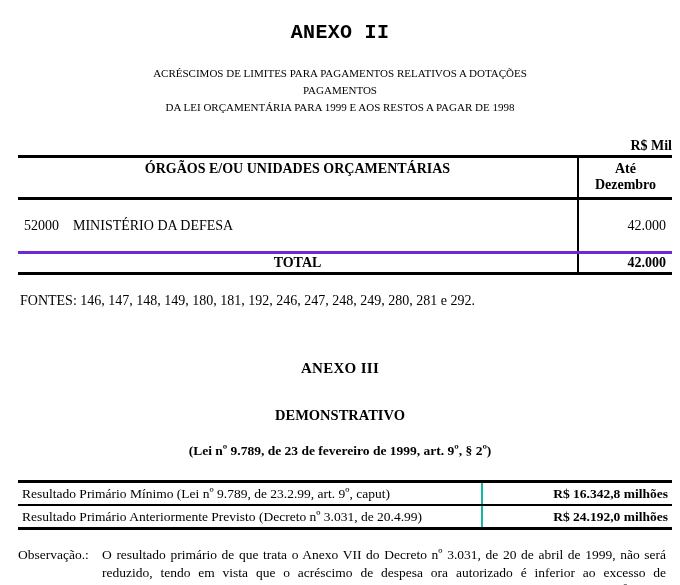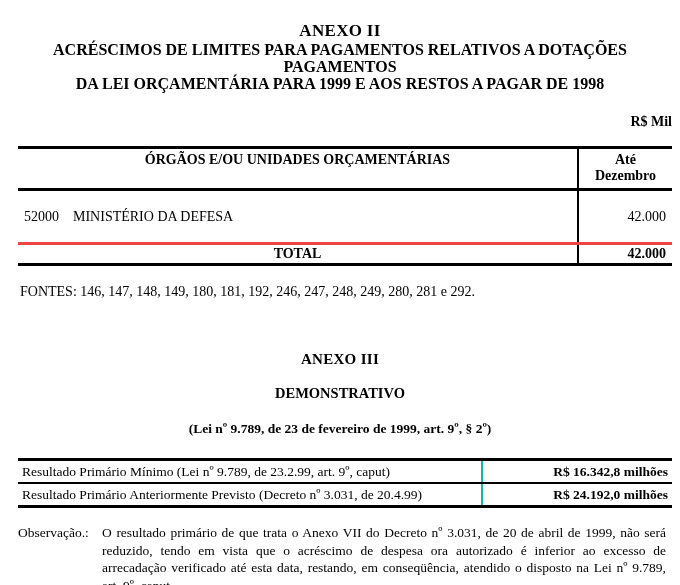--- a/index.html
+++ b/index.html
@@ -13,33 +13,35 @@
     height: 585px;
     background: #ffffff;
     color: #000000;
     font-family: "Liberation Serif", "DejaVu Serif", serif;
     overflow: hidden;
   }
   .center { text-align: center; }
 
   .anexo-title {
     padding-top: 21px;
-    font-size: 17px;
+    font-size: 20px;
     font-weight: bold;
     letter-spacing: 0.3px;
+    font-family: Liberation Mono, monospace;
   }
   .subtitle {
-    font-size: 16px;
-    font-weight: bold;
+    margin-top: 21px;
+    font-size: 11px;
+    font-weight: normal;
     line-height: 17px;
   }
 
   .rs-mil {
     width: 654px;
-    margin: 22px 0 16px 18px;
+    margin: 22px 0 1px 18px;
     text-align: right;
     font-size: 14px;
     font-weight: bold;
     padding-right: 2px;
   }
 
   table.budget {
     width: 654px;
     margin-left: 18px;
     border-collapse: collapse;
@@ -58,42 +60,42 @@
     height: 36px;
     vertical-align: top;
     font-weight: bold;
   }
   table.budget tr.hdr .col1 { padding-top: 3px; text-align: center; }
   table.budget tr.hdr .col2 { text-align: center; line-height: 16px; padding-top: 3px; }
   table.budget tr.body td { height: 51px; vertical-align: middle; }
   table.budget tr.body .col1 { text-align: left; padding-left: 6px; }
   table.budget tr.body .col2 { text-align: right; padding-right: 6px; }
   table.budget tr.total td {
-    border-top: 3px solid #ef4444;
+    border-top: 3px solid #6d28d9;
     height: 18px;
     font-weight: bold;
     vertical-align: middle;
   }
   table.budget tr.total .col1 { text-align: center; }
   table.budget tr.total .col2 { text-align: right; padding-right: 6px; }
   .org-code { margin-right: 14px; }
 
   .fontes {
     margin: 18px 0 0 20px;
     font-size: 14px;
   }
 
   .anexo3-title {
     margin-top: 51px;
     font-size: 15px;
     font-weight: bold;
     letter-spacing: 0.3px;
   }
   .demonstrativo {
-    margin-top: 17px;
+    margin-top: 30px;
     font-size: 14.5px;
     font-weight: bold;
   }
   .law-ref {
     margin-top: 19px;
     font-size: 13.5px;
     font-weight: bold;
   }
 
   table.results {

